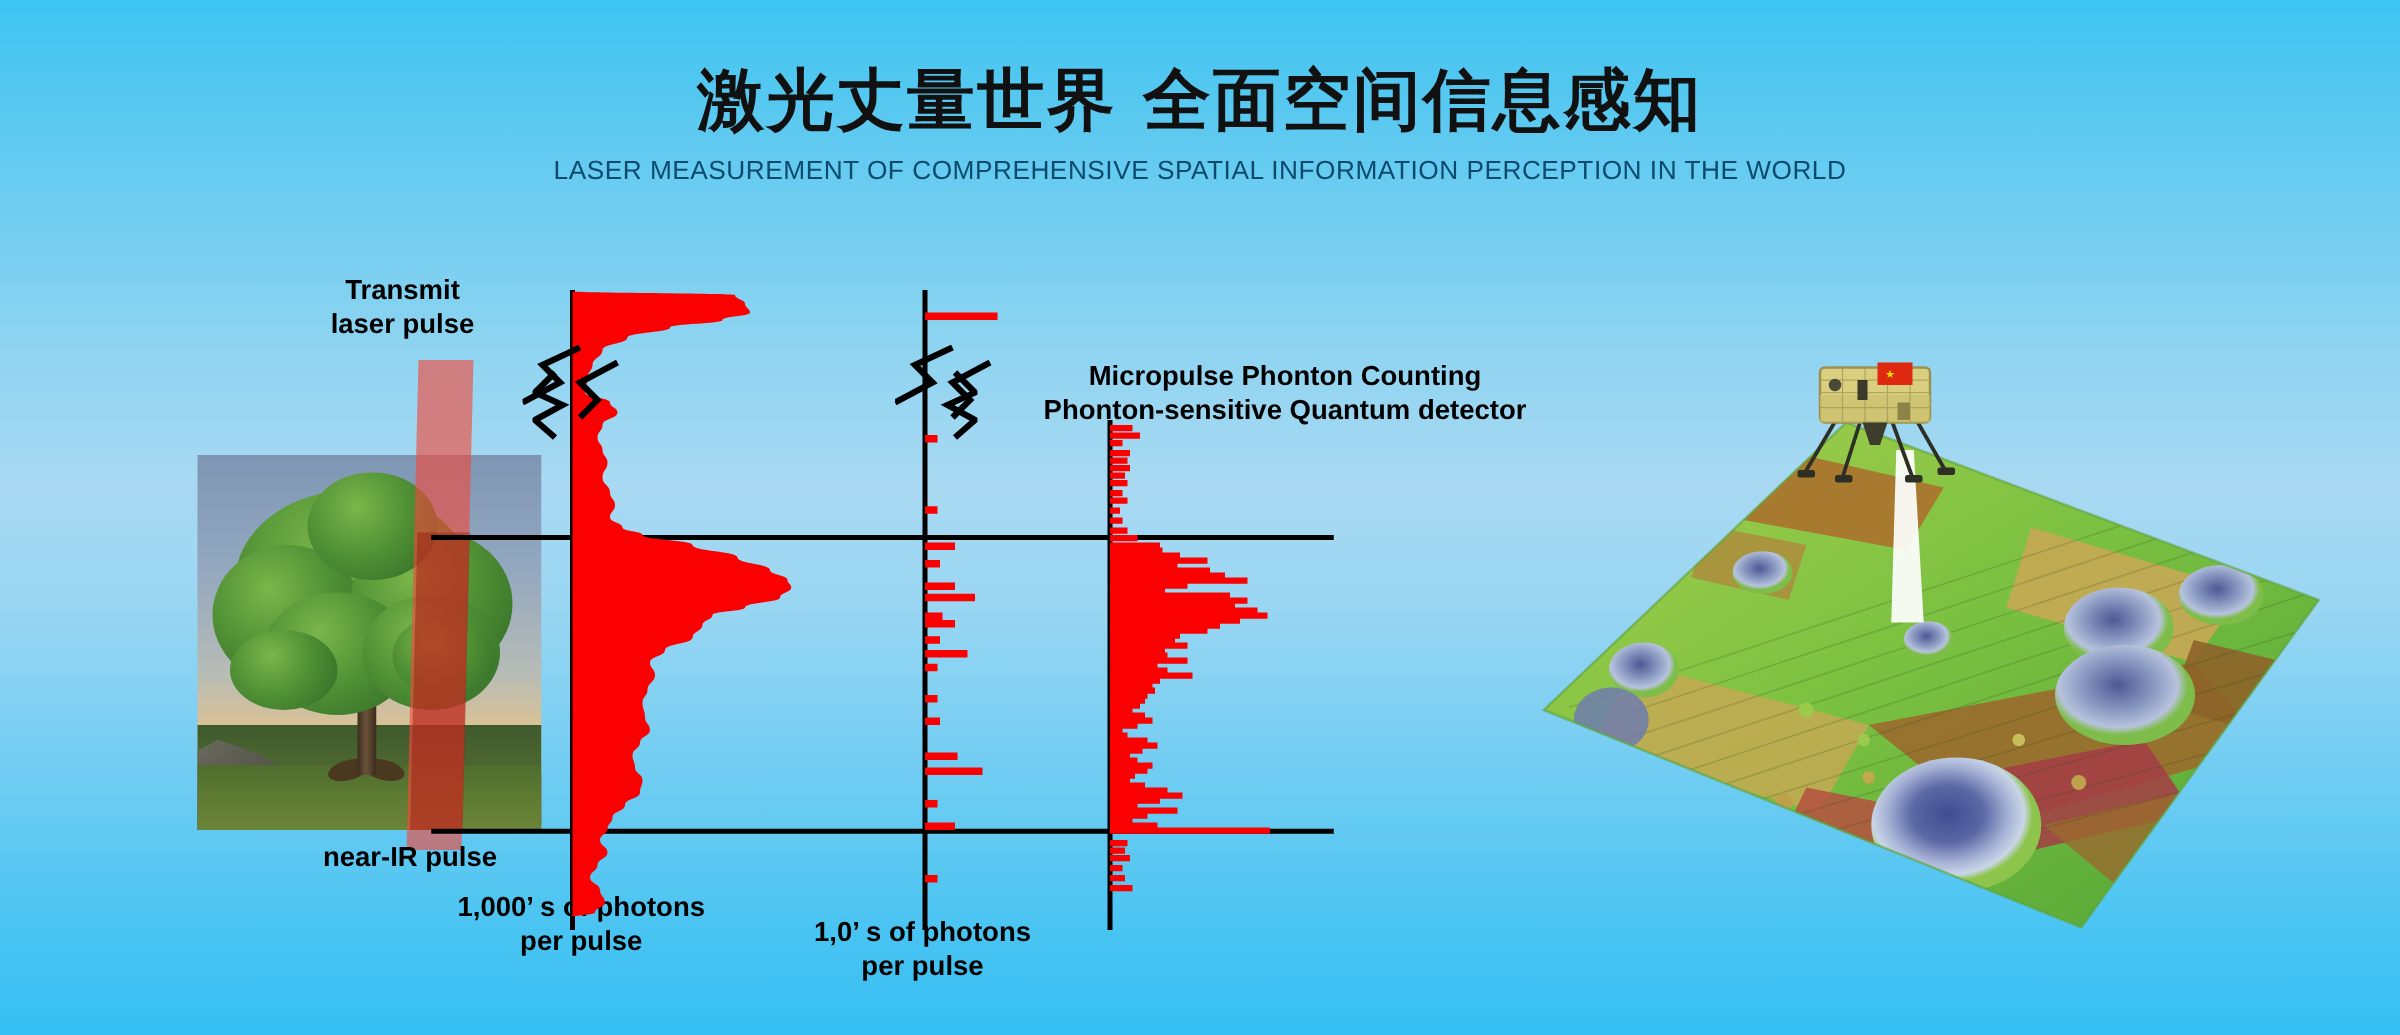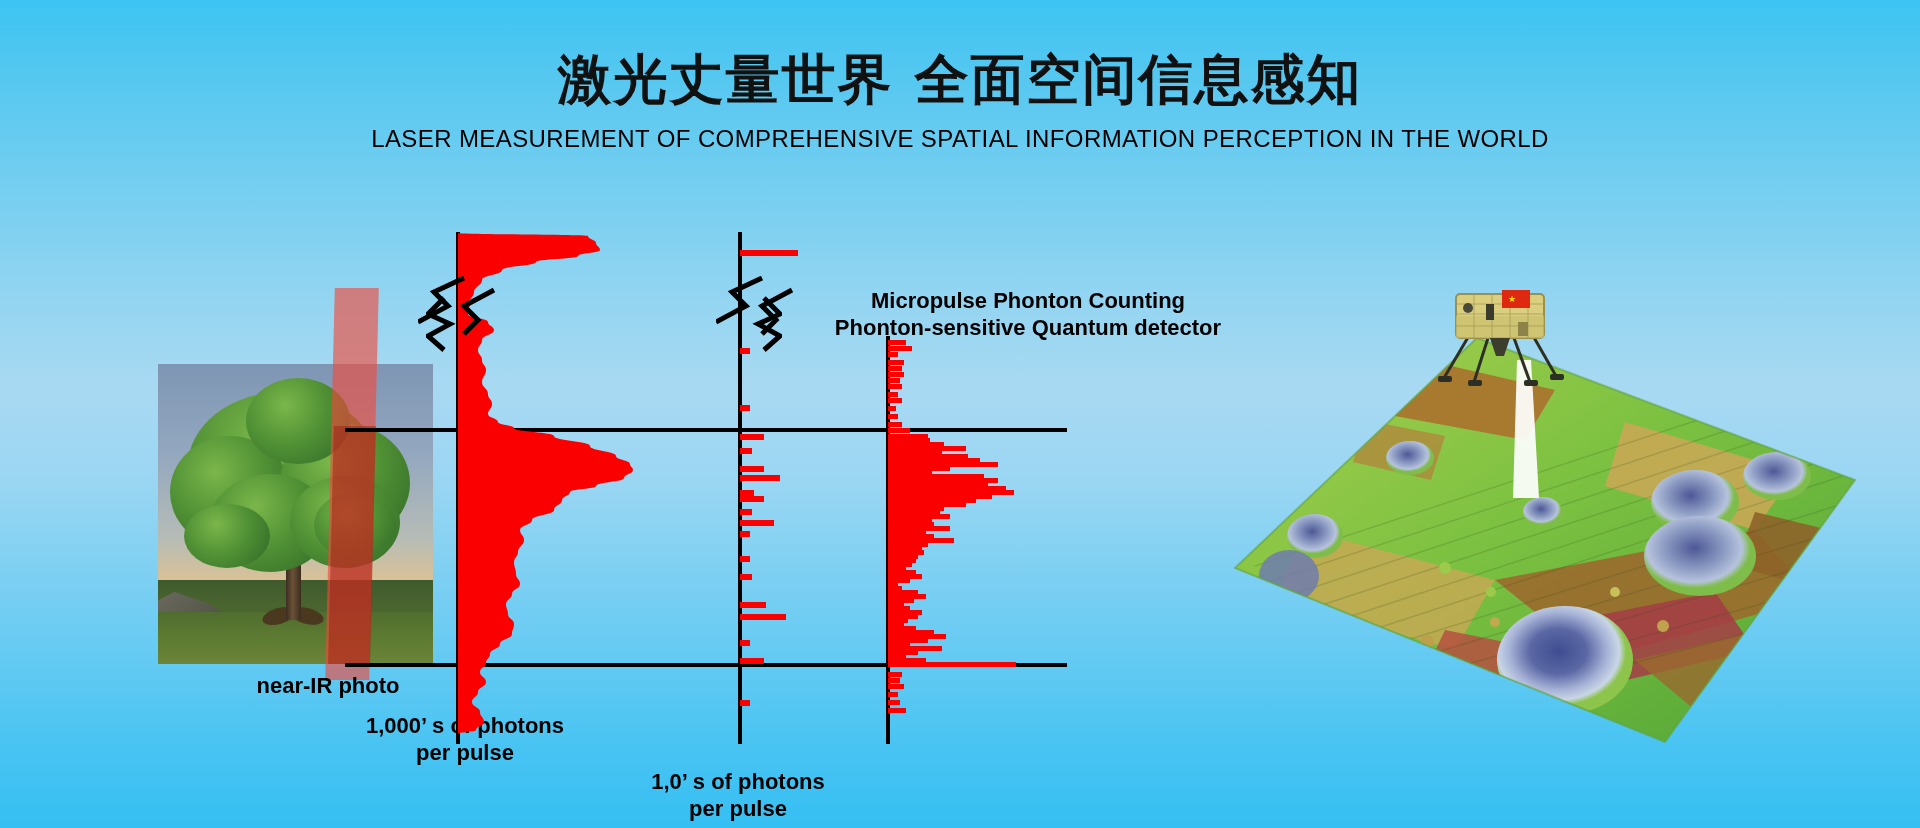--- a/index.html
+++ b/index.html
@@ -19,21 +19,21 @@
   }
 
   
   #header { position:absolute; left:0; top:0; width:1920px; text-align:center; }
   #title {
     font-size:54px; font-weight:bold; color:#111;
     letter-spacing:2px; margin-top:52px; line-height:1.05;
     font-family:"DejaVu Sans","Liberation Sans",sans-serif;
   }
   #subtitle {
-    font-size:24px; color:#000000; letter-spacing:0.4px;
+    font-size:21px; color:#0c4a6e; letter-spacing:0.4px;
     margin-top:16px; font-weight:400;
   }
 
   
   #stage { position:absolute; left:0; top:0; width:1920px; height:828px; }
 
   .lbl {
     position:absolute; color:#000; font-weight:bold;
     font-size:22px; line-height:1.24; text-align:center;
     white-space:pre-line;
@@ -138,27 +138,29 @@
     <div class="canopy c6"></div>
     <div class="canopy c4"></div>
     <div class="canopy c5"></div>
     <div class="canopy c7"></div>
     <div class="canopy c8"></div>
   </div>
 
   <div id="beam"></div>
   <div id="beam-dark"></div>
 
-  <div class="lbl" style="left:218px;top:672px;width:220px;">near-IR photo</div>
+  <div class="lbl" style="left:222px;top:218px;width:200px;">Transmit
+laser pulse</div>
+  <div class="lbl" style="left:218px;top:672px;width:220px;">near-IR pulse</div>
   <div class="lbl" style="left:818px;top:266px;width:420px;margin-top:21px;">Micropulse Phonton Counting
 Phonton-sensitive Quantum detector</div>
 
   <div class="lbl" style="left:350px;top:712px;width:230px;">1,000’  s of photons
 per pulse</div>
-  <div class="lbl" style="left:632px;top:768px;width:212px;">1,0’  s of photons
+  <div class="lbl" style="left:632px;top:732px;width:212px;">1,0’  s of photons
 per pulse</div>
 
   <div class="href" id="line-canopy" style="left: 345px; width: 722px; top: 428px;"></div>
   <div class="href" id="line-ground" style="left: 345px; width: 722px; top: 663px;"></div>
 
   <div class="vaxis" id="axis-1" style="left: 456px; top: 232px; height: 512px;"></div>
   <div class="vaxis" id="axis-2" style="left: 738px; top: 232px; height: 512px;"></div>
   <div class="vaxis" id="axis-3" style="left: 886px; top: 336px; height: 408px;"></div>
 
   <svg class="wf" id="wf1" width="700" height="620" style="left:0;top:0;">

